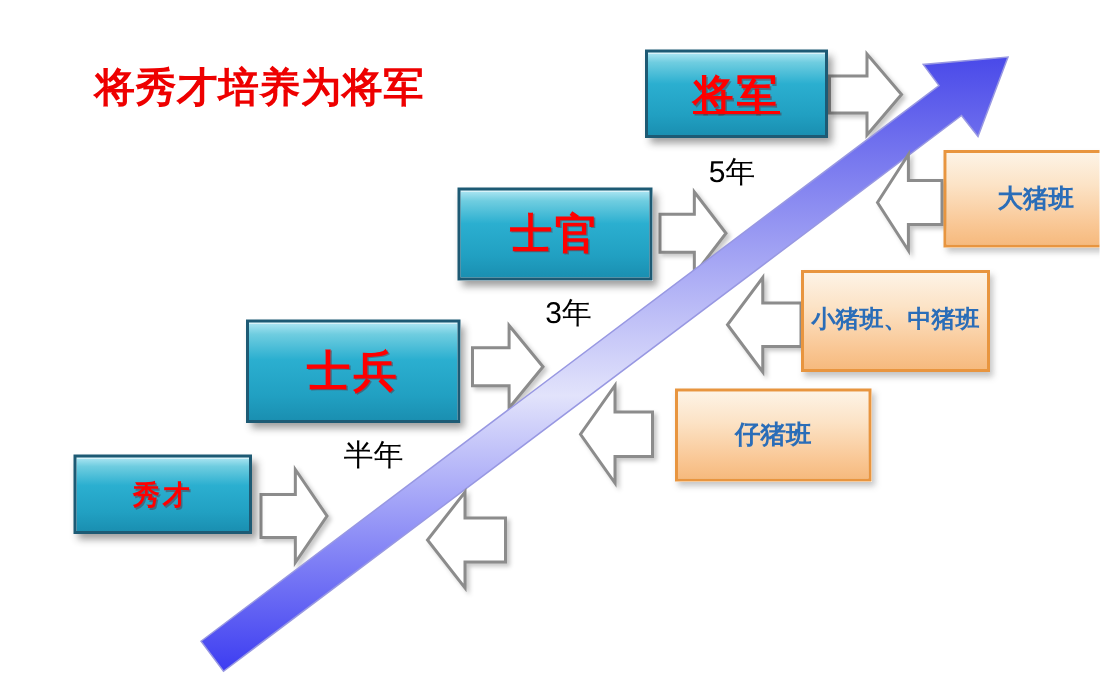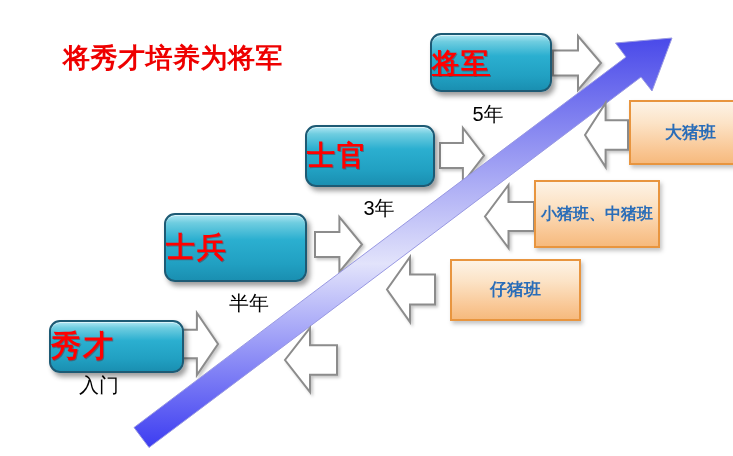--- a/index.html
+++ b/index.html
@@ -12,23 +12,23 @@
     margin-left:22px;
   }
   .layer{position:absolute;left:0;top:0;z-index:1;}
   .title{
     position:absolute;left:41px;top:40px;z-index:3;
     font-size:27px;font-weight:bold;color:#ee0000;
     letter-spacing:0.5px;white-space:nowrap;
   }
   .stage-box{
     position:absolute;z-index:2;
-    display:flex;align-items:center;
+    display:flex;align-items:center;justify-content:center;
     background:linear-gradient(180deg,#aee6f3 0%,#6fcde0 12%,#2bafd0 38%,#21a0c2 75%,#1a8fb1 100%);
-    border:2px solid #1d5a74;border-radius:11px;
+    border:2px solid #1d5a74;border-radius:0;
     box-shadow:3px 4px 5px rgba(40,40,40,0.45), inset 0 1px 0 rgba(255,255,255,0.55);
     color:#ff0000;font-weight:bold;
     box-sizing:border-box;
     letter-spacing:2px;
   }
   .stage-box span{text-shadow:1px 1px 0 rgba(120,0,0,0.35);}
   .stage-box .u{text-decoration:underline;}
   .duration{
     position:absolute;z-index:2;
     font-size:20px;font-weight:normal;color:#000000;
@@ -71,34 +71,33 @@
     <path class="step-arrow" d="M531,50.6 L556,50.6 L556,36 L579,63 L556,90 L556,75.4 L531,75.4 Z"></path>
 
     <polygon class="growth-arrow" fill="url(#bandGrad)" points="112,427.5 604,57 593.5,43 650,38 630,91 619,77 127,447.5"></polygon>
 
     <path class="step-arrow" d="M606,120.3 L583.6,120.3 L583.6,103 L563,135 L583.6,167 L583.6,149.7 L606,149.7 Z"></path>
     <path class="step-arrow" d="M512,202 L486.5,202 L486.5,185 L463,216.5 L486.5,248 L486.5,231 L512,231 Z"></path>
     <path class="step-arrow" d="M413,274.6 L388,274.6 L388,257 L365,289.5 L388,322 L388,304.4 L413,304.4 Z"></path>
     <path class="step-arrow" d="M315,345.3 L288,345.3 L288,328 L263,360 L288,392 L288,374.7 L315,374.7 Z"></path>
   </svg>
 
-  <div class="stage-box" style="left:27px;top:320px;width:135px;height:53px;font-size:30px">
+  <div class="stage-box" style="left:27px;top:303px;width:119px;height:53px;font-size:18px">
     <span>秀才</span>
   </div>
   <div class="stage-box" style="left:142px;top:213px;width:143px;height:69px;font-size:29px">
     <span>士兵</span>
   </div>
   <div class="stage-box" style="left:283px;top:125px;width:130px;height:62px;font-size:28px">
     <span>士官</span>
   </div>
   <div class="stage-box" style="left:408px;top:33px;width:122px;height:59px;font-size:27px">
     <span class="u">将军</span>
   </div>
 
-  <div class="duration" style="left:27px;top:372px;width:100px">入门</div>
   <div class="duration" style="left:177px;top:290px;width:100px">半年</div>
   <div class="duration" style="left:307px;top:195px;width:100px">3年</div>
   <div class="duration" style="left:416px;top:101px;width:100px">5年</div>
 
   <div class="program-box" style="left:428px;top:259px;width:131px;height:62px;font-size:17px">
     <span>仔猪班</span>
   </div>
   <div class="program-box" style="left:512px;top:180px;width:126px;height:68px">
     <span>小猪班、中猪班</span>
   </div>

